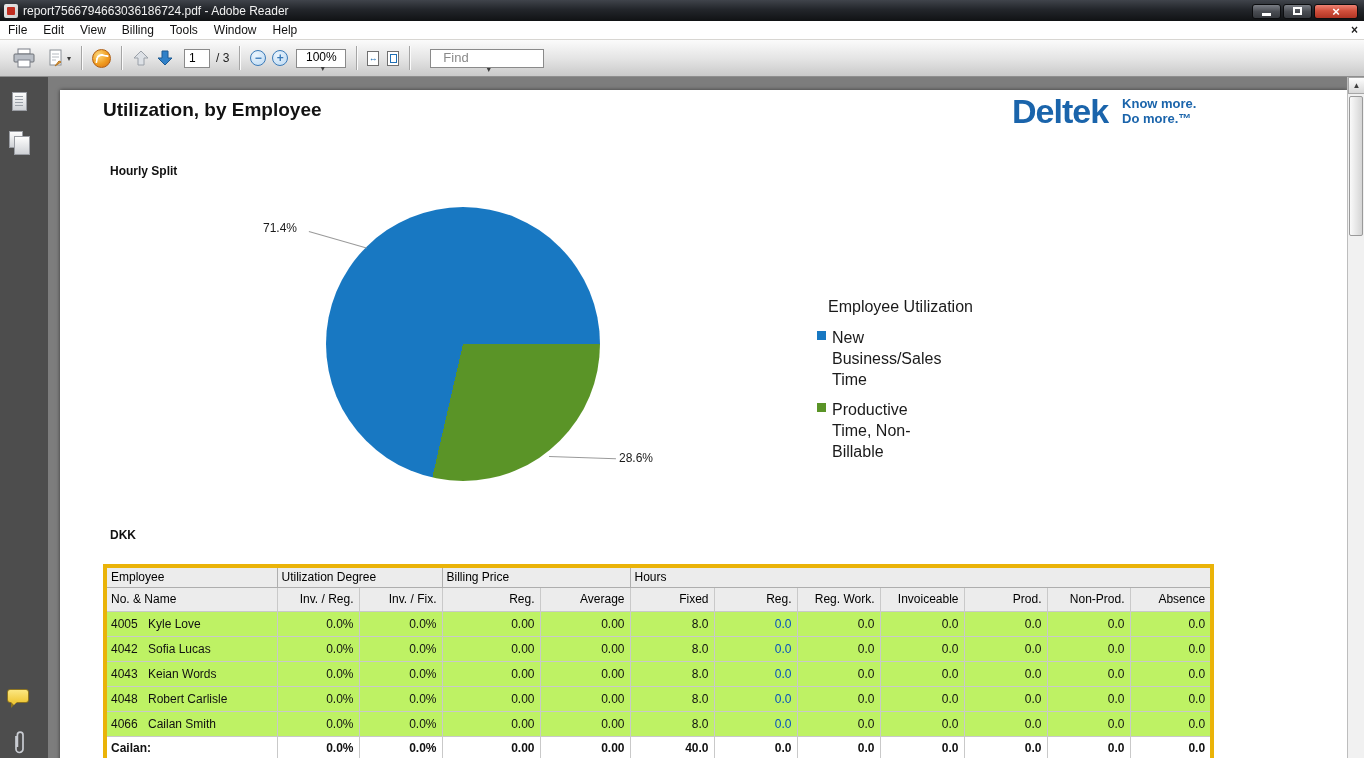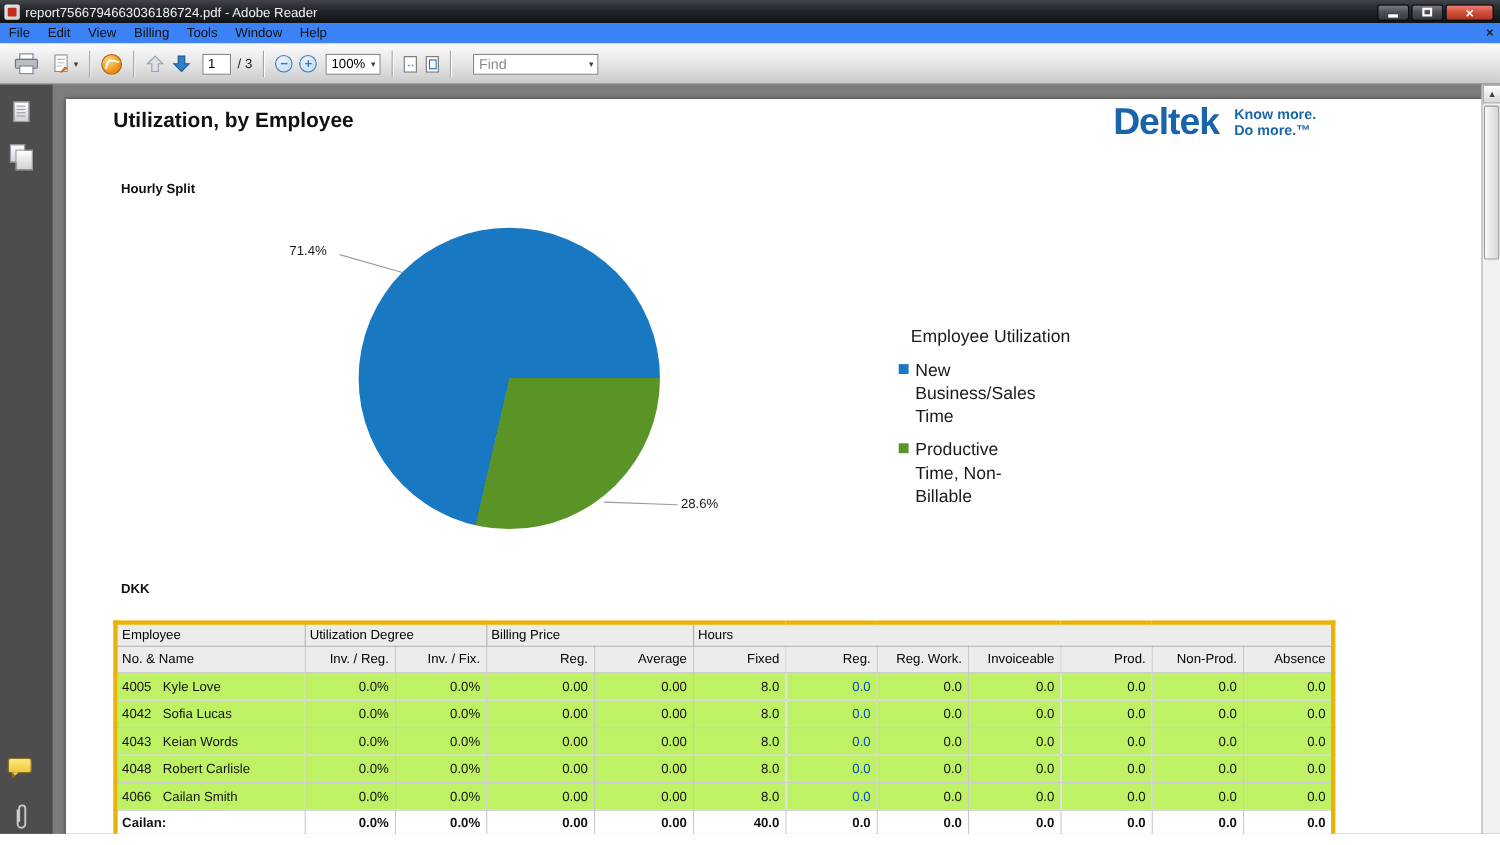--- a/index.html
+++ b/index.html
@@ -17,33 +17,33 @@
   .win-buttons { margin-left:auto; display:flex; gap:2px; padding-right:6px; padding-top:1px; }
   .win-btn { height:15px; border:1px solid #0c0d0f; border-radius:3px;
     background:linear-gradient(#7a7e85,#4a4d53 50%,#35383d); display:flex; align-items:center; justify-content:center; }
   .win-btn.min, .win-btn.max { width:29px; }
   .win-btn.close { width:44px; background:linear-gradient(#ec8173,#d1503c 45%,#b03424); }
   .glyph-min { width:9px; height:3px; background:#fff; margin-top:6px; }
   .glyph-max { width:9px; height:8px; border:2px solid #fff; }
   .glyph-close { color:#fff; font-size:13px; font-weight:bold; line-height:13px; }
 
   
-  .menubar { position:absolute; left:0; top:21px; width:1364px; height:19px; background:#3b82f6;
+  .menubar { position:absolute; left:0; top:21px; width:1364px; height:19px; background:#ffffff;
     border-bottom:1px solid #d8d6d2; display:flex; align-items:center; font-size:12px; color:#111; }
   .menu-item { padding:0 8px; height:19px; line-height:19px; cursor:default; }
   .doc-close { margin-left:auto; margin-right:6px; font-weight:bold; font-size:12px; color:#222; }
 
   
   .toolbar { position:absolute; left:0; top:40px; width:1364px; height:37px;
     background:linear-gradient(180deg,#fbfbfb 0%,#e3e3e3 55%,#c9c9c9 100%);
     border-bottom:1px solid #8e8e8e; display:flex; align-items:center; padding-left:12px; font-size:12px; }
   .tsep { width:1px; height:24px; background:#a5a5a5; box-shadow:1px 0 0 #fbfbfb; margin:0 10px; }
   .tbtn { display:flex; align-items:center; justify-content:center; }
   .caret { font-size:8px; color:#3c3c3c; margin-left:3px; }
-  .tool-box { background:#fff; border:1px solid #8a8a8a; height:19px; display:flex; align-items:center; }
+  .tool-box { background:#fff; border:1px solid #8a8a8a; height:19px; display:flex; align-items:center;flex-direction:column; }
   .page-input { width:26px; height:19px; border:1px solid #8a8a8a; font-size:12px; padding-left:4px; font-family:"Liberation Sans",sans-serif; }
   .page-count { margin-left:6px; color:#222; }
   .circle-btn { width:16px; height:16px; border:1px solid #3a7ab8; border-radius:50%; color:#3a7ab8;
     font-size:12px; line-height:14px; text-align:center; font-weight:bold; background:radial-gradient(circle at 35% 30%,#eaf4fd,#bcd9f2); }
   .zoom-box { width:50px; justify-content:space-between; padding:0 4px; margin-left:8px; }
   .find-box { width:114px; justify-content:space-between; padding:0 4px; margin-left:10px; }
   .find-box input { border:none; outline:none; width:88px; font-size:13px; color:#0369a1; font-family:"Liberation Sans",sans-serif; }
   .find-box input::placeholder { color:#8a8a8a; }
   .collab-icon { width:19px; height:19px; border-radius:50%;
     background:radial-gradient(circle at 35% 30%,#fcd87e,#f09c1f 55%,#d86d12); position:relative; border:1px solid #b05e10; }

